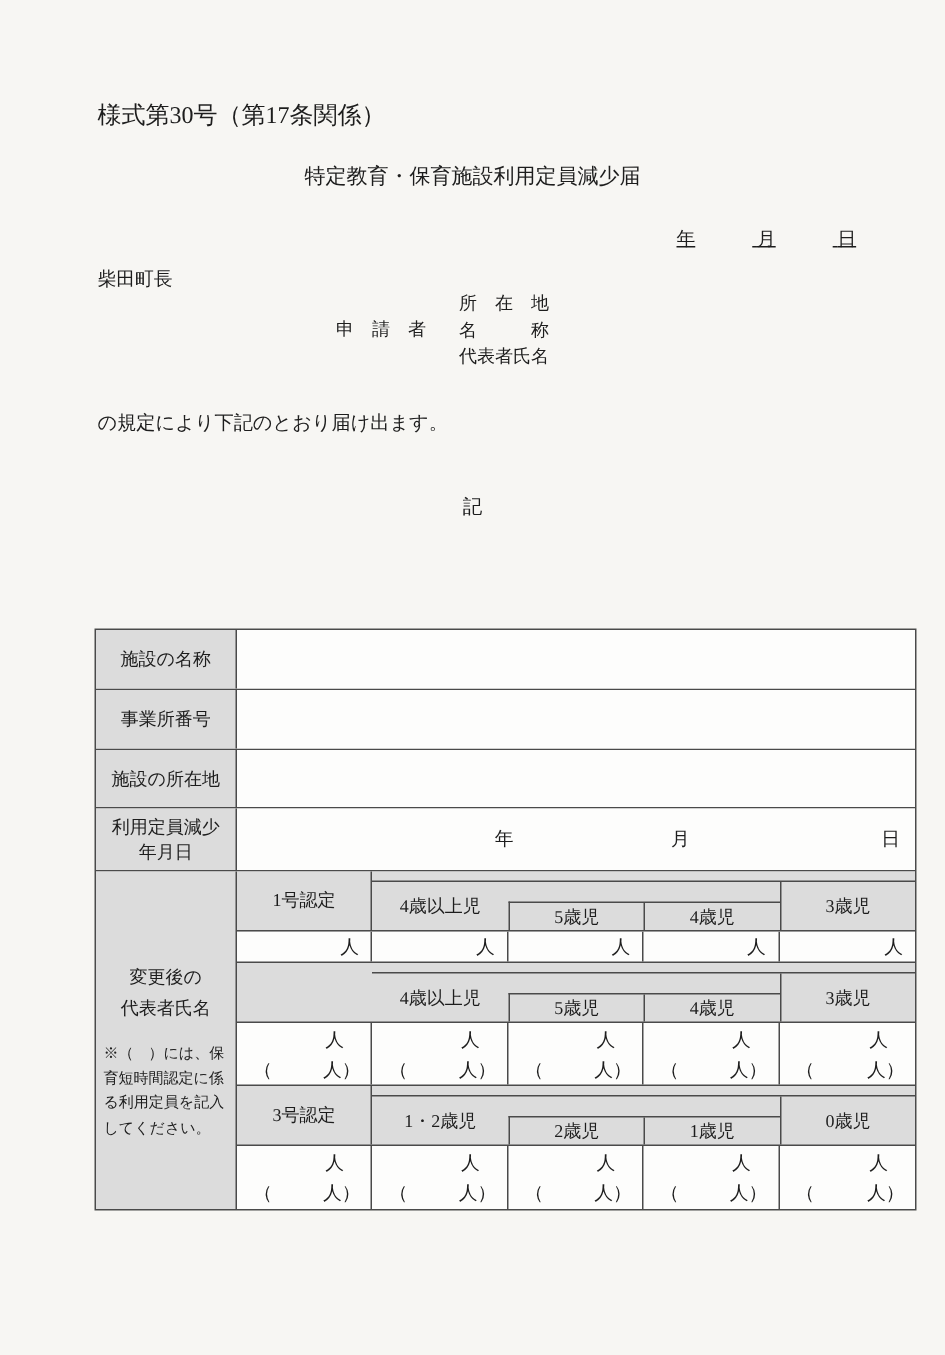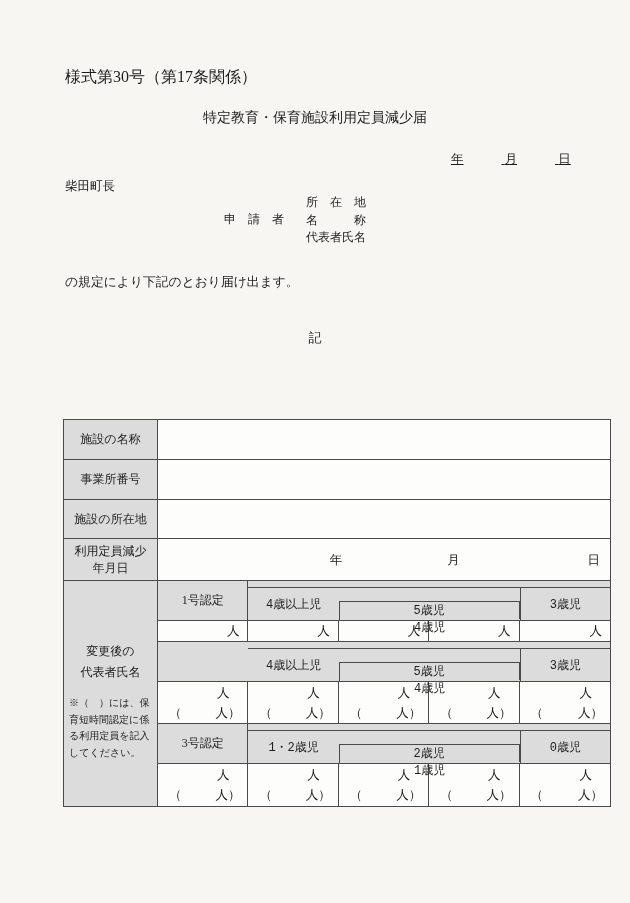--- a/index.html
+++ b/index.html
@@ -66,27 +66,26 @@
     word-break:break-all;
   }
   .cap-body{flex:1;display:flex;flex-direction:column;}
 
   .band{height:40px;background:var(--header-fill);position:relative;border-bottom:1px solid var(--border);}
   .band-cat{
     position:absolute;left:0;top:0;bottom:0;width:20%;
     border-right:1px solid var(--border);
     display:flex;align-items:center;justify-content:center;
   }
-  .band-group{position:absolute;left:20%;right:0;top:6px;bottom:0;border-top:1px solid var(--border);font-family:Liberation Mono, monospace;}
+  .band-group{position:absolute;left:20%;right:0;top:6px;bottom:0;border-top:1px solid var(--border);}
   .group-label{position:absolute;left:0;top:0;height:100%;width:25%;display:flex;align-items:center;justify-content:center;}
   .band-nested{
     position:absolute;left:25%;width:50%;top:13px;bottom:0;
     border-top:1px solid var(--border);border-left:1px solid var(--border);
     display:flex;
-    flex-direction:column;
   }
   .nested-cell{flex:1;display:flex;align-items:center;justify-content:center;}
   .nested-cell:first-child{border-right:1px solid var(--border);}
   .band-last{
     position:absolute;right:0;top:0;bottom:0;width:25%;
     border-left:1px solid var(--border);
     display:flex;align-items:center;justify-content:center;
   }
 
   .vrow{display:flex;background:var(--cell-bg);border-bottom:1px solid var(--border);font-size:12.5px;}

